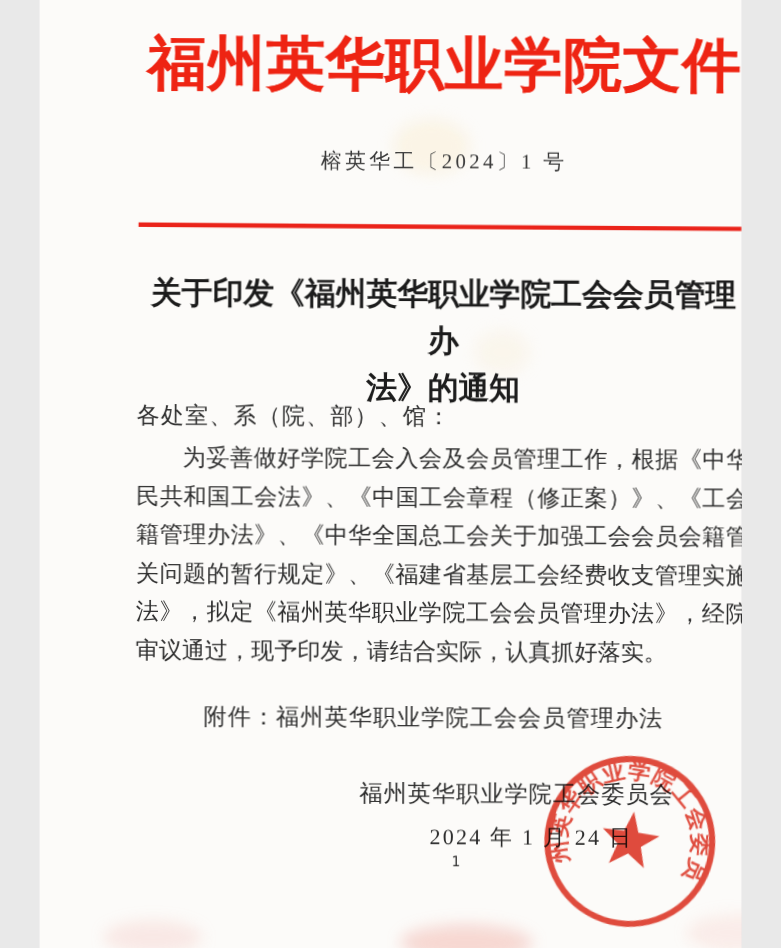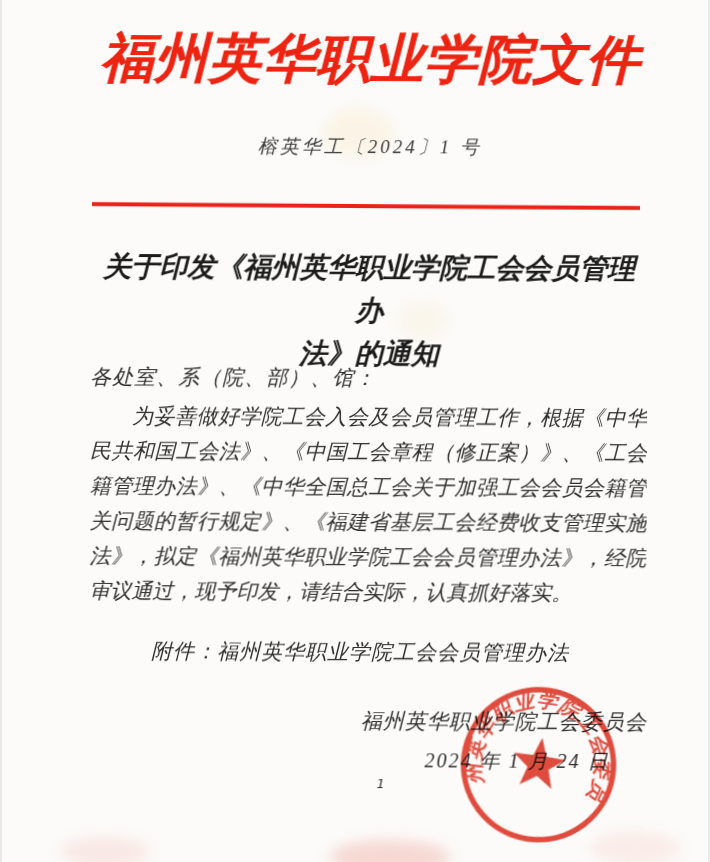--- a/index.html
+++ b/index.html
@@ -1,24 +1,23 @@
 <!DOCTYPE html>
 <html><head>
 <meta charset="utf-8">
 <style>
   html,body{margin:0;padding:0;background:#e9e9e9;}
   .page{
     position:relative;
-    width:706px;height:862px;
+    width:638px;height:862px;
     margin:0 auto;
     background:#fcfbf9;
     overflow:hidden;
     font-family:"Liberation Serif", serif;
     color:#2e2e2e;
-    font-style:italic;
   }
   .scan{
     position:absolute;inset:0;
     transform:rotate(0.25deg);
     transform-origin:50% 50%;
   }
   
   .org-title{
     position:absolute;top:28px;left:88px;width:557px;
     text-align:center;

